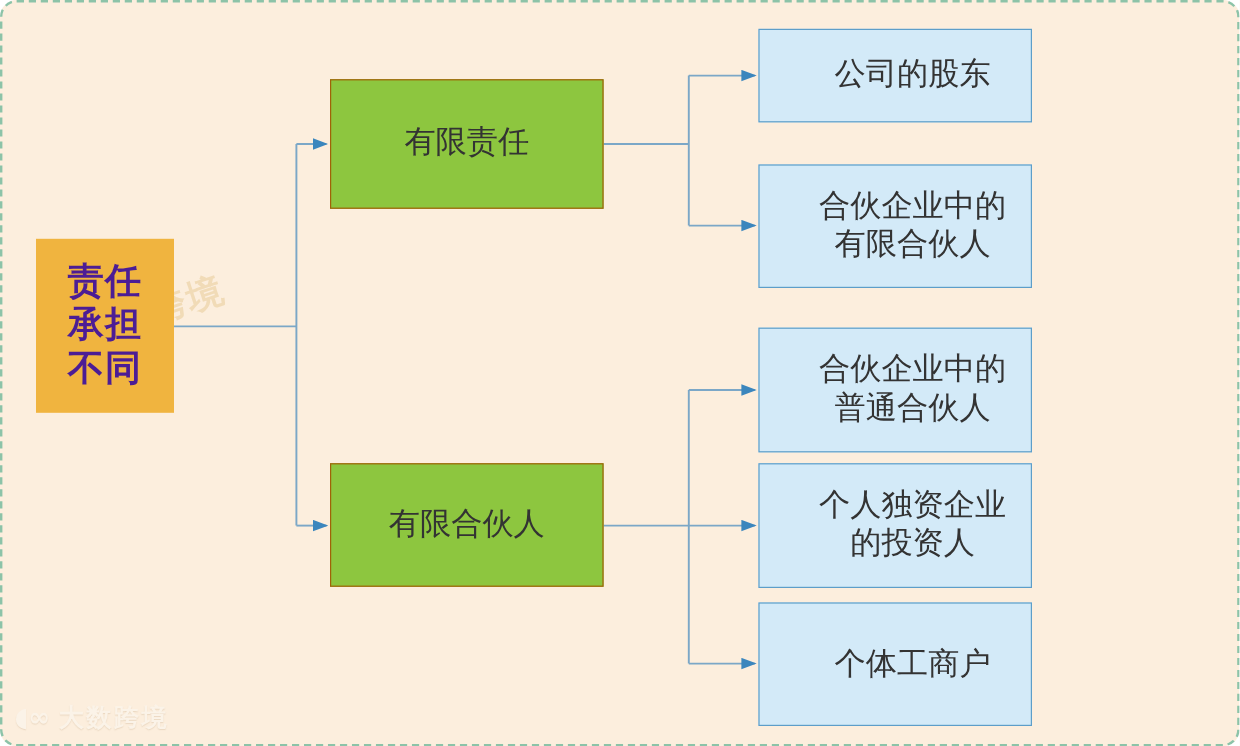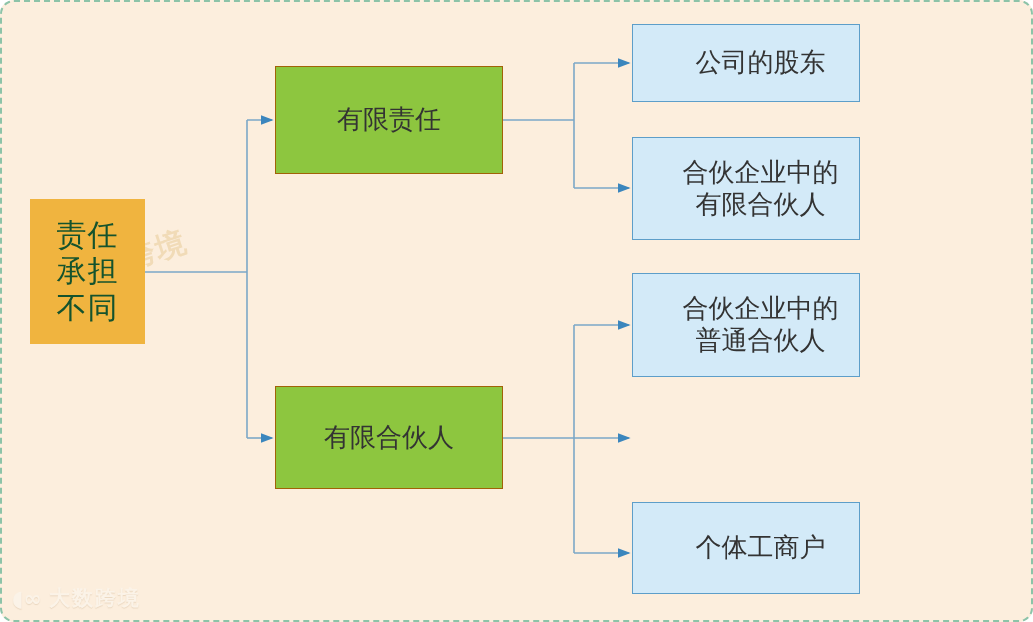--- a/index.html
+++ b/index.html
@@ -25,23 +25,23 @@
     box-sizing: border-box;
     display: flex;
     align-items: center;
     justify-content: center;
     text-align: center;
     line-height: 1.22;
     white-space: pre-line;
   }
   .node-root {
     background: #f0b43f;
-    color: #14532d;
+    color: #4c1d95;
     font-size: 30px;
-    font-weight: normal;
+    font-weight: bold;
     letter-spacing: 1px;
   }
   .node-green {
     background: #8dc63f;
     border: 1px solid #a16207;
     color: #333333;
     font-size: 26px;
   }
   .node-blue {
     background: #d3eaf8;
@@ -143,20 +143,22 @@
 不同</div>
 
   <div class="node node-green" id="branch-0" style="left: 273px; top: 64px; width: 228px; height: 108px;">有限责任</div>
   <div class="node node-blue" id="leaf-0-0" style="left: 630px; top: 22px; width: 228px; height: 78px;">公司的股东</div>
   <div class="node node-blue" id="leaf-0-1" style="left: 630px; top: 135px; width: 228px; height: 103px;">合伙企业中的
 有限合伙人</div>
 
   <div class="node node-green" id="branch-1" style="left: 273px; top: 384px; width: 228px; height: 103px;">有限合伙人</div>
   <div class="node node-blue" id="leaf-1-0" style="left: 630px; top: 271px; width: 228px; height: 104px;">合伙企业中的
 普通合伙人</div>
-  <div class="node node-blue" id="leaf-1-2" style="left: 630px; top: 500px; width: 228px; height: 92px; font-family: Liberation Serif, serif;">个体工商户</div>
+  <div class="node node-blue" id="leaf-1-1" style="left: 630px; top: 384px; width: 228px; height: 104px;">个人独资企业
+的投资人</div>
+  <div class="node node-blue" id="leaf-1-2" style="left: 630px; top: 500px; width: 228px; height: 103px; font-family: Liberation Serif, serif;">个体工商户</div>
 
   <div class="watermark">
     <span class="wm-mark">◖∞</span>
     <span class="watermark-text">大数跨境</span>
   </div>
 
 </div>
 
 </body></html>

